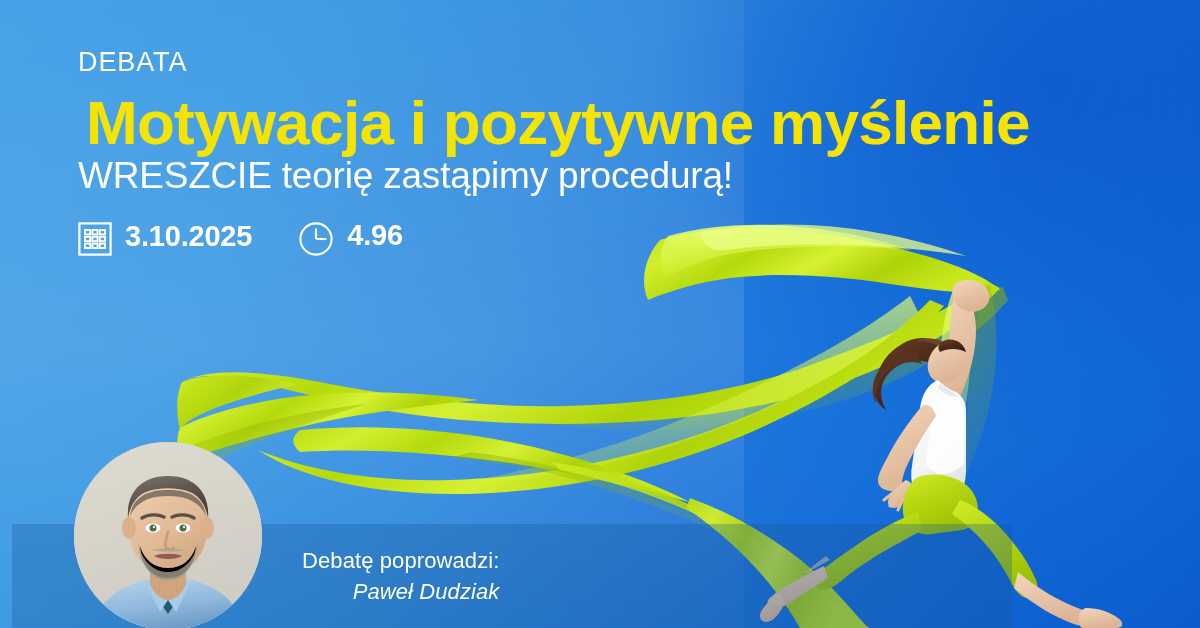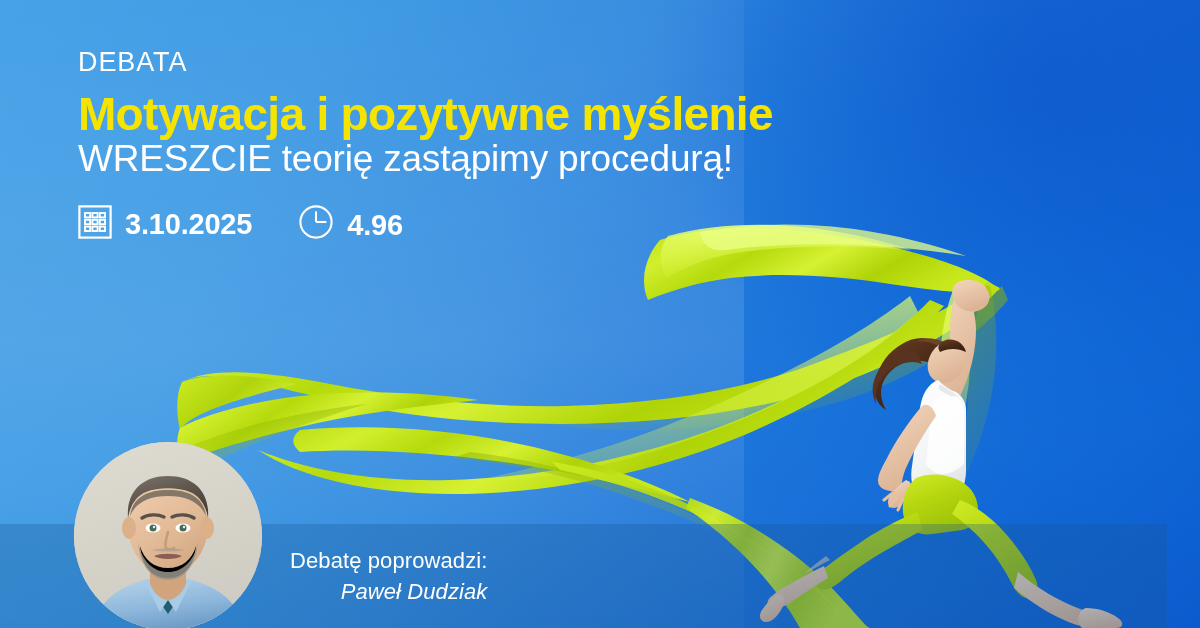--- a/index.html
+++ b/index.html
@@ -41,47 +41,48 @@
   .content{ position:absolute; left:78px; top:0; width:1060px; }
 
   .kicker{
     margin-top:49px;
     font-size:27px; font-weight:400; color:#ffffff;
     letter-spacing:0.9px; line-height:1;
   }
 
   .headline{
     margin-top:14px;
-    font-size:46px; font-weight:bold;
+    font-size:62px; font-weight:bold;
     color:#f5e400;
     letter-spacing:-0.7px; line-height:1.06;
     white-space:nowrap;
+    margin-left:8px;
   }
 
   .subhead{
     font-size:37px; font-weight:400; color:#ffffff;
     letter-spacing:-0.2px; line-height:1.1;
     white-space:nowrap;
   }
 
   
   .meta{
     margin-top:25px;
     display:flex; align-items:center; gap:16px;
     color:#ffffff;
   }
-  .meta-group{ display:flex; align-items:flex-end; gap:13px; }
+  .meta-group{ display:flex; align-items:flex-start; gap:13px; }
   .meta-text{ font-size:29px; font-weight:bold; letter-spacing:-0.2px; line-height:1; }
   .gap{ width:14px; }
 
   .icon-cal, .icon-clock{ display:block; }
 
   
   .footer{
-    position:absolute; left:0; bottom:0; width:1167px; height:104px;
+    position:absolute; left:12px; bottom:0; width:1000px; height:104px;
     background:rgba(22,86,150,0.30);
   }
   .footer-inner{
     position:absolute; left:290px; top:0; height:104px;
     display:flex; flex-direction:column; justify-content:center;
     color:#ffffff;
   }
   .host-label{ font-size:22px; font-weight:400; line-height:1.42; letter-spacing:0.1px; }
   .host-name { font-size:22px; font-style:italic; font-weight:400; line-height:1.42; letter-spacing:0.1px;text-align:right; }
 

